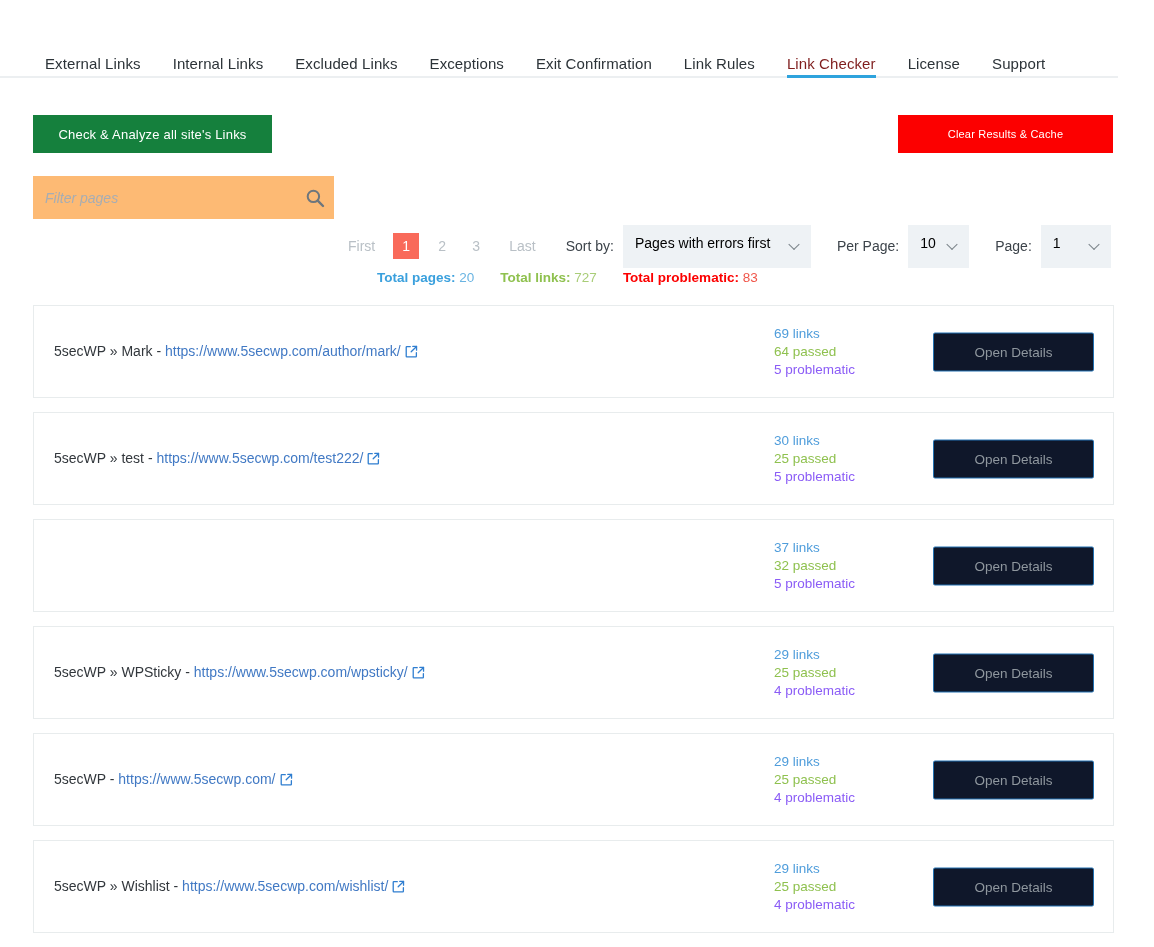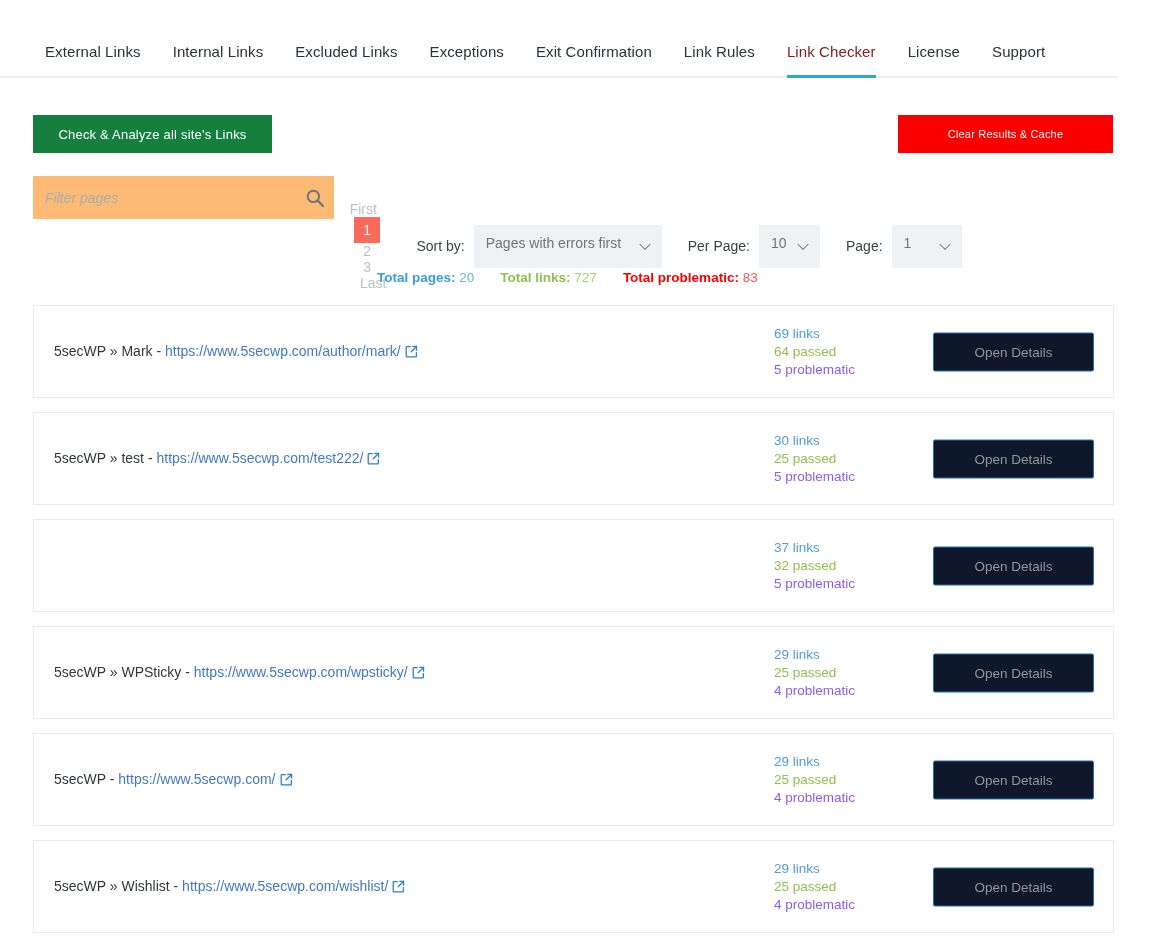--- a/index.html
+++ b/index.html
@@ -18,21 +18,21 @@
     position: absolute; left: 0; top: 40px;
     width: 1118px;
     border-bottom: 2px solid #eceff1;
     display: flex; align-items: flex-end;
     padding-left: 45px;
     height: 38px;
   }
   .tab {
     font-size: 15px;
     color: #2c3338;
-    padding: 0 0 15px 0;
+    padding: 0 0 3px 0;
     margin-right: 32px;
     cursor: pointer;
     white-space: nowrap;
     line-height: 17px;
     letter-spacing: 0.1px;
     border-bottom: 3px solid transparent;
     margin-bottom: -2px;
     text-align: right;
   }
   .tab:last-child { margin-right: 0; }
@@ -86,21 +86,21 @@
   }
   .filter-input::placeholder { color: #a7adb3; font-style: italic; }
   .search-ico { width: 38px; display: flex; align-items: center; justify-content: center; cursor: pointer; }
 
   
   .ctrlrow {
     position: absolute; left: 0; top: 228px;
     width: 1118px; height: 36px;
     display: flex; align-items: center;
   }
-  .pager { display: flex; align-items: center; margin-left: 344px; flex-direction: column; }
+  .pager { display: flex; align-items: center; margin-left: 344px; }
   .pg {
     font-size: 14px; color: #b9c0c6;
     min-width: 22px; text-align: center;
     padding: 0 4px;
     cursor: pointer;
   }
   .pg.num { margin: 0 6px; }
   .pg.active {
     background: #f96a5a; color: #ffffff;
     width: 26px; height: 26px;
@@ -110,21 +110,21 @@
   .pg.first { margin-right: 8px; }
   .pg.last { margin-left: 12px; }
 
   .ctl-label { font-size: 14px; color: #3c434a; margin-left: 26px; margin-right: 9px; white-space: nowrap; }
   .sel {
     background: #eef2f5;
     border: none;
     height: 43px;
     font-family: "Liberation Sans", sans-serif;
     font-size: 14px;
-    color: #737373;
+    color: #000000;
     padding: 0 30px 6px 12px;
     outline: none;
     cursor: pointer;
     -webkit-appearance: none; appearance: none;
     position: relative;
   }
   .selwrap { position: relative; display: inline-flex; align-items: center; }
   .selwrap::after {
     content: ""; position: absolute; right: 13px; top: 50%;
     width: 7px; height: 7px;

